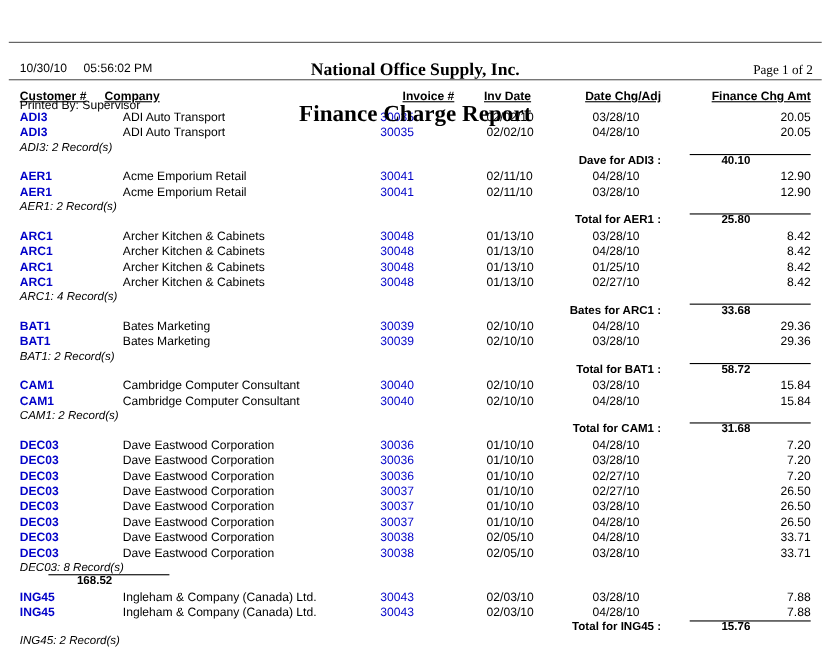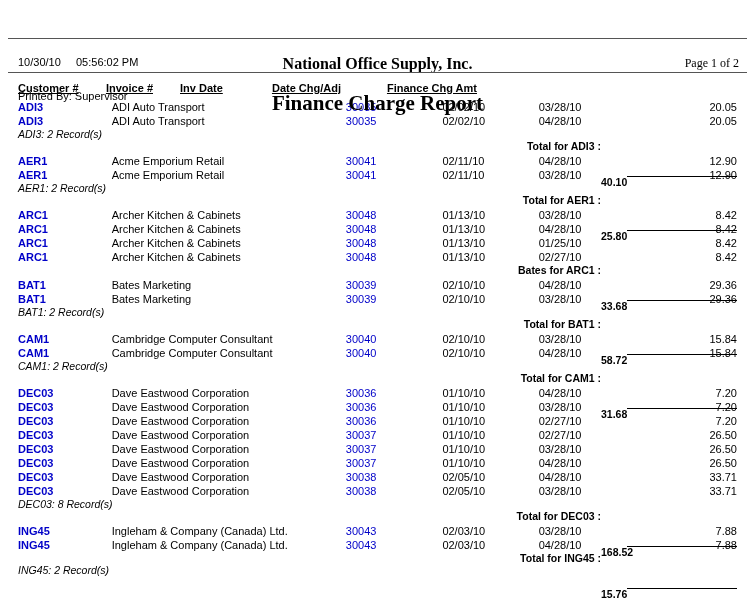--- a/index.html
+++ b/index.html
@@ -44,21 +44,21 @@
   .row    { height: 14px; line-height: 14px; gap: 39px; }
   .subrow { height: 12px; line-height: 12px; font-size: 10.5px; }
   .group  { margin-bottom: 2px; }
 
   .cust   { color: var(--blue, #0000C8); font-weight: bold; }
   .invnum { color: var(--blue, #0000C8); }
 
   .record .reclabel { font-style: italic; }
   .total  { font-weight: bold; }
   .tlabel { width: 583px; text-align: right; }
-  .tamount { width: 136px; text-align: left; position: relative; margin-top: 36px; }
+  .tamount { width: 136px; text-align: center; position: relative; }
   .tamount::before {
     content: ""; position: absolute; right: 0; top: 0;
     width: 110px; border-top: 1px solid #000;
   }
 </style>
 </head>
 <body>
 
 <div class="report">
 
@@ -68,20 +68,21 @@
     <div class="h-abs h-company">National Office Supply, Inc.</div>
     <span class="h-abs h-page">Page 1 of 2</span>
     <span class="h-abs h-printedby">Printed By: Supervisor</span>
     <div class="h-abs h-title">Finance Charge Report</div>
     <div class="rule rule-top"></div>
     <div class="rule rule-bottom"></div>
   </div>
 
   <div class="r colhead">
     <div class="c1"><span class="ul">Customer #</span></div>
+    <div class="c2"><span class="ul">Company</span></div>
     <div class="c3"><span class="ul">Invoice #</span></div>
     <div class="c4"><span class="ul">Inv Date</span></div>
     <div class="c5"><span class="ul">Date Chg/Adj</span></div>
     <div class="c6"><span class="ul">Finance Chg Amt</span></div>
   </div>
 
   <div id="groups">
       <div class="group">
         <div class="r row">
           <div class="c1 cust">ADI3</div>
@@ -96,21 +97,21 @@
           <div class="c2">ADI Auto Transport</div>
           <div class="c3 invnum">30035</div>
           <div class="c4">02/02/10</div>
           <div class="c5 val-inset">04/28/10</div>
           <div class="c6">20.05</div>
         </div>
         <div class="r subrow record">
           <div class="reclabel">ADI3: 2 Record(s)</div>
         </div>
         <div class="r subrow total">
-          <div class="tlabel">Total for ADI3 :</div>
+          <div class="tlabel">Dave for ADI3 :</div>
           <div class="tamount">40.10</div>
         </div>
       </div>
       <div class="group">
         <div class="r row">
           <div class="c1 cust">AER1</div>
           <div class="c2">Acme Emporium Retail</div>
           <div class="c3 invnum">30041</div>
           <div class="c4">02/11/10</div>
           <div class="c5 val-inset">04/28/10</div>
@@ -158,20 +159,23 @@
           <div class="c6">8.42</div>
         </div>
         <div class="r row">
           <div class="c1 cust">ARC1</div>
           <div class="c2">Archer Kitchen &amp; Cabinets</div>
           <div class="c3 invnum">30048</div>
           <div class="c4">01/13/10</div>
           <div class="c5 val-inset">02/27/10</div>
           <div class="c6">8.42</div>
         </div>
+        <div class="r subrow record">
+          <div class="reclabel">ARC1: 4 Record(s)</div>
+        </div>
         <div class="r subrow total">
           <div class="tlabel">Bates for ARC1 :</div>
           <div class="tamount">33.68</div>
         </div>
       </div>
       <div class="group">
         <div class="r row">
           <div class="c1 cust">BAT1</div>
           <div class="c2">Bates Marketing</div>
           <div class="c3 invnum">30039</div>
@@ -282,21 +286,20 @@
           <div class="c2">Dave Eastwood Corporation</div>
           <div class="c3 invnum">30038</div>
           <div class="c4">02/05/10</div>
           <div class="c5 val-inset">03/28/10</div>
           <div class="c6">33.71</div>
         </div>
         <div class="r subrow record">
           <div class="reclabel">DEC03: 8 Record(s)</div>
         </div>
         <div class="r subrow total">
-          <div class="tlabel">Total for DEC03 :</div>
           <div class="tamount">168.52</div>
         </div>
       </div>
       <div class="group">
         <div class="r row">
           <div class="c1 cust">ING45</div>
           <div class="c2">Ingleham &amp; Company (Canada) Ltd.</div>
           <div class="c3 invnum">30043</div>
           <div class="c4">02/03/10</div>
           <div class="c5 val-inset">03/28/10</div>

